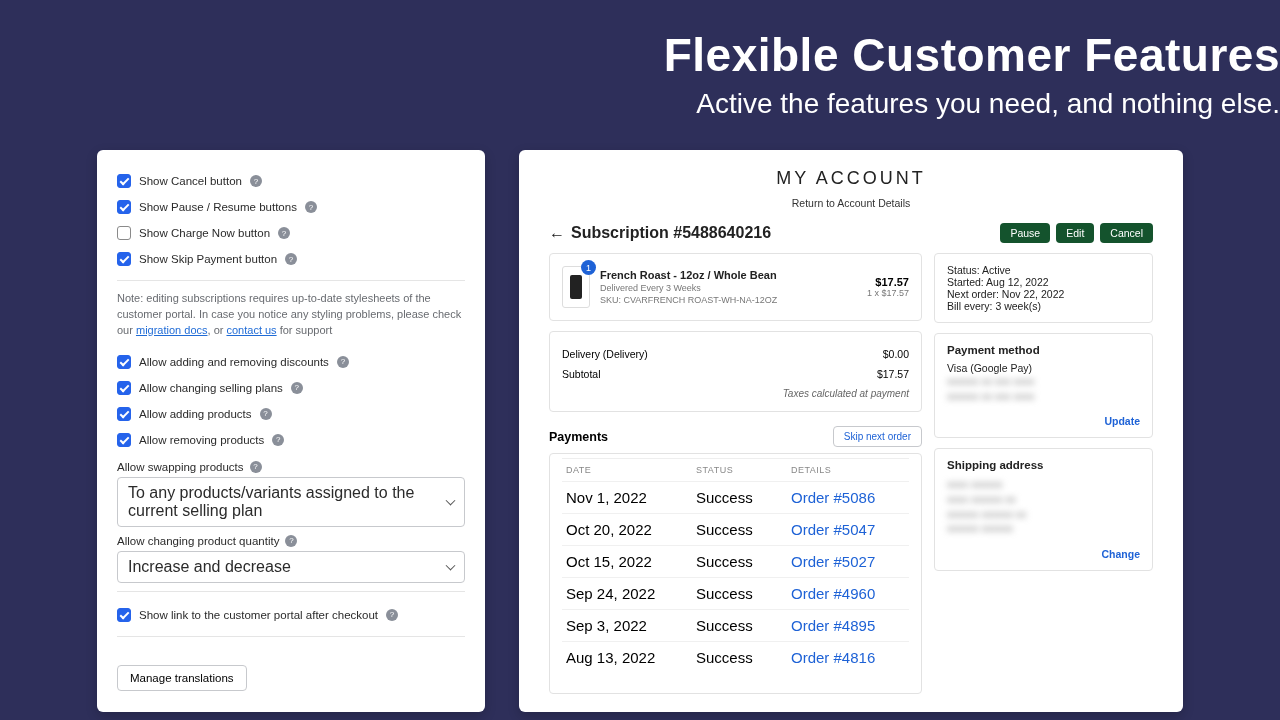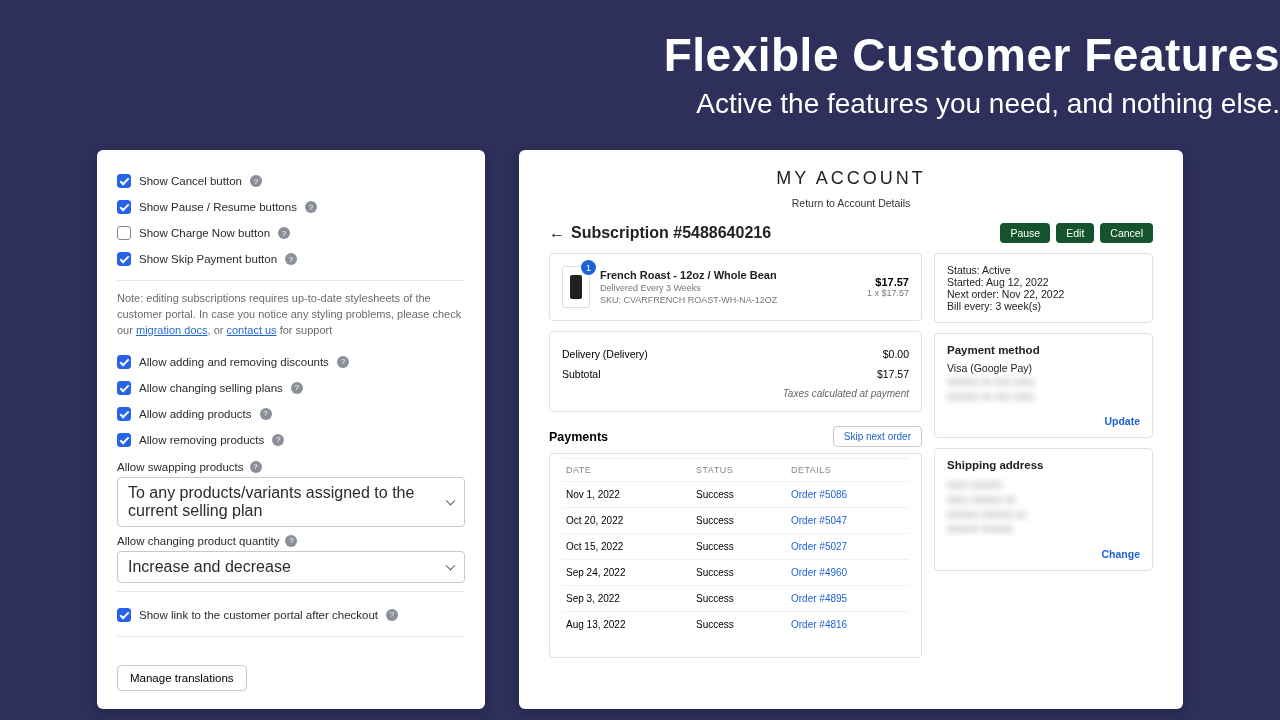--- a/index.html
+++ b/index.html
@@ -93,21 +93,21 @@
 .totals-row { display:flex; justify-content:space-between; font-size:10.5px; padding:4px 0;}
 .tax-note { text-align:right; font-size:10px; font-style:italic; color:#666; margin-top:4px;}
 
 .payments-head { display:flex; justify-content:space-between; align-items:center; margin:14px 0 6px;}
 .payments-head h3 { font-size:12.5px; font-weight:700;}
 .skip-btn {
   border:1px solid #c7c9cd; border-radius:4px; background:#fff; padding:4px 10px;
   font-size:10px; color:#1e62d6; cursor:pointer;
 }
 .ptable-head { display:flex; font-size:9px; letter-spacing:.5px; color:#888; padding:6px 4px; border-top:1px solid #eee;}
-.ptable-row { display:flex; font-size:10px; padding:7px 4px; border-top:1px solid #f0f0f0;align-items:center;}
+.ptable-row { display:flex; font-size:15px; padding:7px 4px; border-top:1px solid #f0f0f0;align-items:center;}
 .col-date { width:130px;} .col-status{ width:95px;} .col-details{ flex:1;}
 .ord-link { color:#1e62d6; cursor:pointer;}
 </style>
 </head>
 <body>
 
 <div class="hero">
   <h1>Flexible Customer Features</h1>
   <p>Active the features you need, and nothing else.</p>
 </div>

